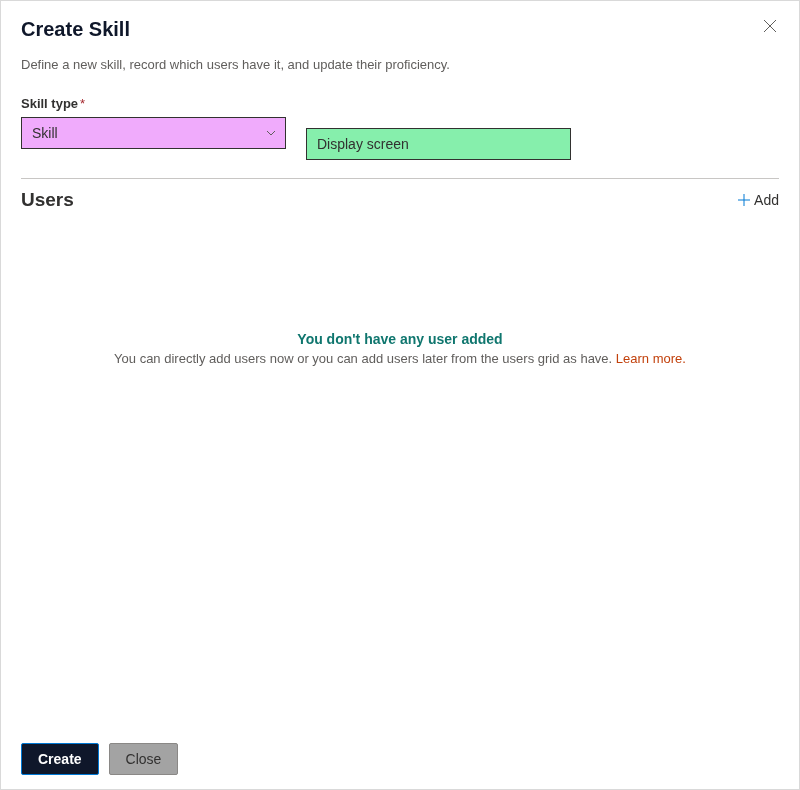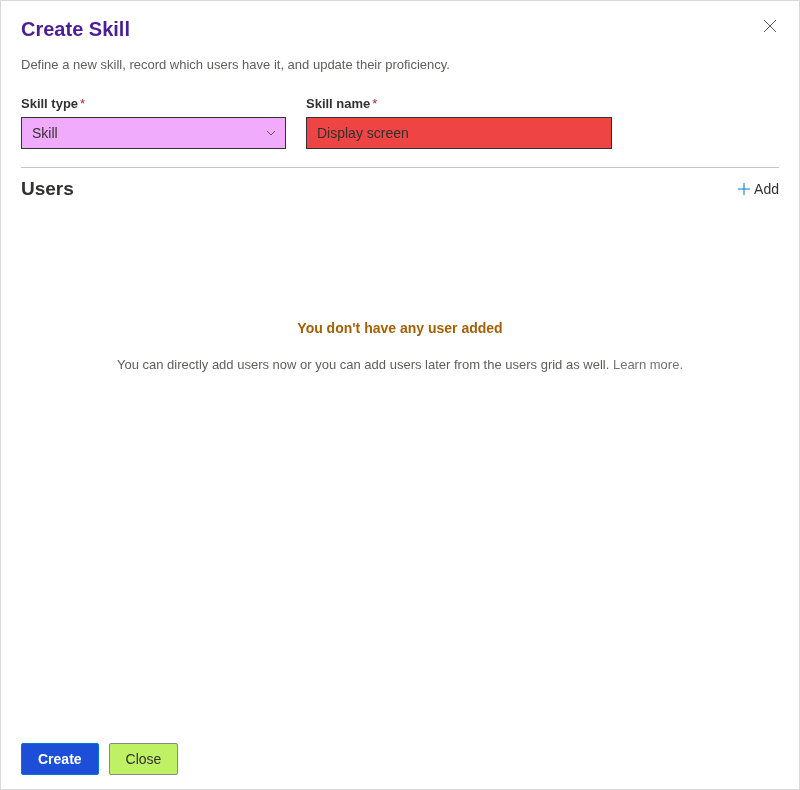--- a/index.html
+++ b/index.html
@@ -18,21 +18,21 @@
     flex-direction: column;
   }
   .header {
     padding: 16px 20px 6px 20px;
     position: relative;
   }
   .title {
     font-size: 20px;
     font-weight: 600;
     line-height: 24px;
-    color: #4c1d95;
+    color: #0f172a;
   }
   .subtitle {
     font-size: 13px;
     color: #605e5c;
     margin-top: 16px;
   }
   .close-btn {
     position: absolute;
     right: 18px;
     top: 18px;
@@ -78,29 +78,30 @@
   }
   .dropdown .chev {
     position: absolute;
     right: 8px;
     top: 50%;
     transform: translateY(-50%);
     color: #605e5c;
   }
   .dropdown .chev svg { width: 12px; height: 12px; display:block;}
   .textbox {
-    width: 306px;
+    width: 265px;
     height: 32px;
     border: 1px solid #323130;
-    background: #ef4444;
+    background: #86efac;
     font-size: 14px;
     padding: 0 10px;
     color: #323130;
     font-family: inherit;
     outline: none;
+    margin-top: 32px;
   }
   .divider {
     margin: 0 20px;
     border: none;
     border-top: 1px solid #c8c6c4;
   }
   .users-bar {
     display: flex;
     justify-content: space-between;
     align-items: center;
@@ -129,54 +130,54 @@
     flex: 1;
     display: flex;
     flex-direction: column;
     align-items: center;
     padding-top: 120px;
     text-align: center;
   }
   .empty-title {
     font-size: 14px;
     font-weight: 600;
-    color: #a16207;
-    margin-bottom: 21px;
+    color: #0f766e;
+    margin-bottom: 4px;
   }
   .empty-desc {
     font-size: 13px;
     color: #605e5c;
   }
   .link {
-    color: #737373;
+    color: #c2410c;
     cursor: pointer;
     text-align: center;
   }
   .footer {
     padding: 14px 20px;
     display: flex;
     gap: 10px;
   }
   .btn {
     height: 32px;
     min-width: 65px;
     padding: 0 16px;
     font-size: 14px;
     font-family: inherit;
     border-radius: 2px;
     cursor: pointer;
   }
   .btn-primary {
-    background: #1d4ed8;
+    background: #0f172a;
     color: #fff;
     border: 1px solid #0078d4;
     font-weight: 600;
   }
   .btn-default {
-    background: #bef264;
+    background: #a3a3a3;
     color: #323130;
     border: 1px solid #8a8886;
   }
 </style>
 </head>
 <body>
 
 <div class="panel">
 
   <div class="header">
@@ -199,23 +200,20 @@
         <span>Skill</span>
         <span class="chev">
           <svg viewBox="0 0 12 12" fill="none" stroke="currentColor" stroke-width="1">
             <polyline points="2,4 6,8 10,4"></polyline>
           </svg>
         </span>
       </div>
     </div>
 
     <div class="field">
-      <div class="field-label">
-        <span>Skill name</span><span class="req">*</span>
-      </div>
       <input class="textbox" type="text" value="Display screen" style="">
     </div>
   </div>
 
   <hr class="divider">
 
   <div class="users-bar">
     <div class="users-label">Users</div>
     <div class="add-btn">
       <span class="plus-icon">
@@ -224,21 +222,21 @@
           <line x1="2" y1="8" x2="14" y2="8"></line>
         </svg>
       </span>
       <span>Add</span>
     </div>
   </div>
 
   <div class="empty-state">
     <div class="empty-title">You don't have any user added</div>
     <div class="empty-desc">
-      <span>You can directly add users now or you can add users later from the users grid as well. </span><span class="link">Learn more.</span>
+      <span>You can directly add users now or you can add users later from the users grid as have. </span><span class="link">Learn more.</span>
     </div>
   </div>
 
   <div class="footer">
     <button class="btn btn-primary">Create</button>
     <button class="btn btn-default">Close</button>
   </div>
 
 </div>
 

